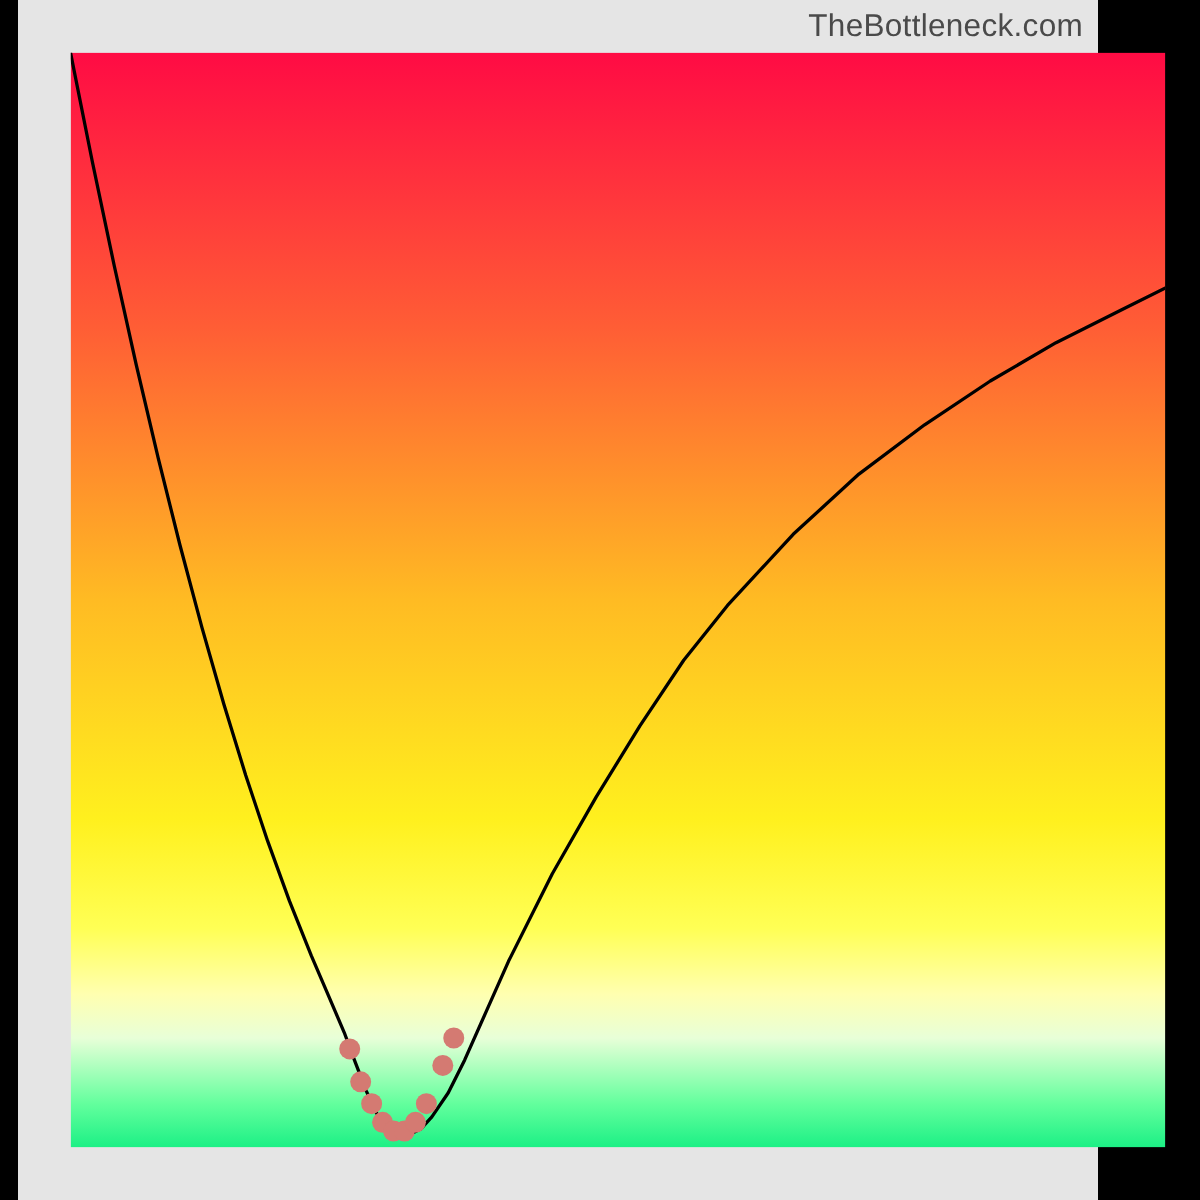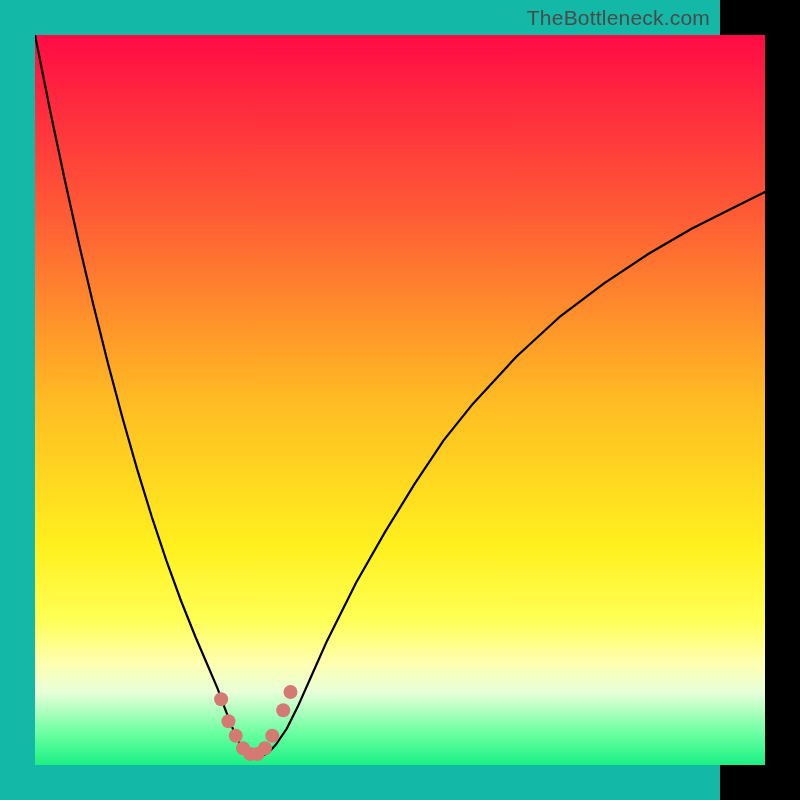--- a/index.html
+++ b/index.html
@@ -6,23 +6,23 @@
     margin: 0;
     padding: 0;
     width: 800px;
     height: 800px;
     overflow: hidden;
     background: #000;
     font-family: Arial, Helvetica, sans-serif;
   }
   .frame {
     position: absolute;
-    left: 0; top: 0;
+    left: 12px; top: 0;
     width: 720px; height: 800px;
-    background: #14b8a6;
+    background: #e5e5e5;
   }
   .plot-area {
     position: absolute;
     left: 35px;
     top: 35px;
     width: 730px;
     height: 730px;
     overflow: hidden;
   }
   .plot-area svg {

